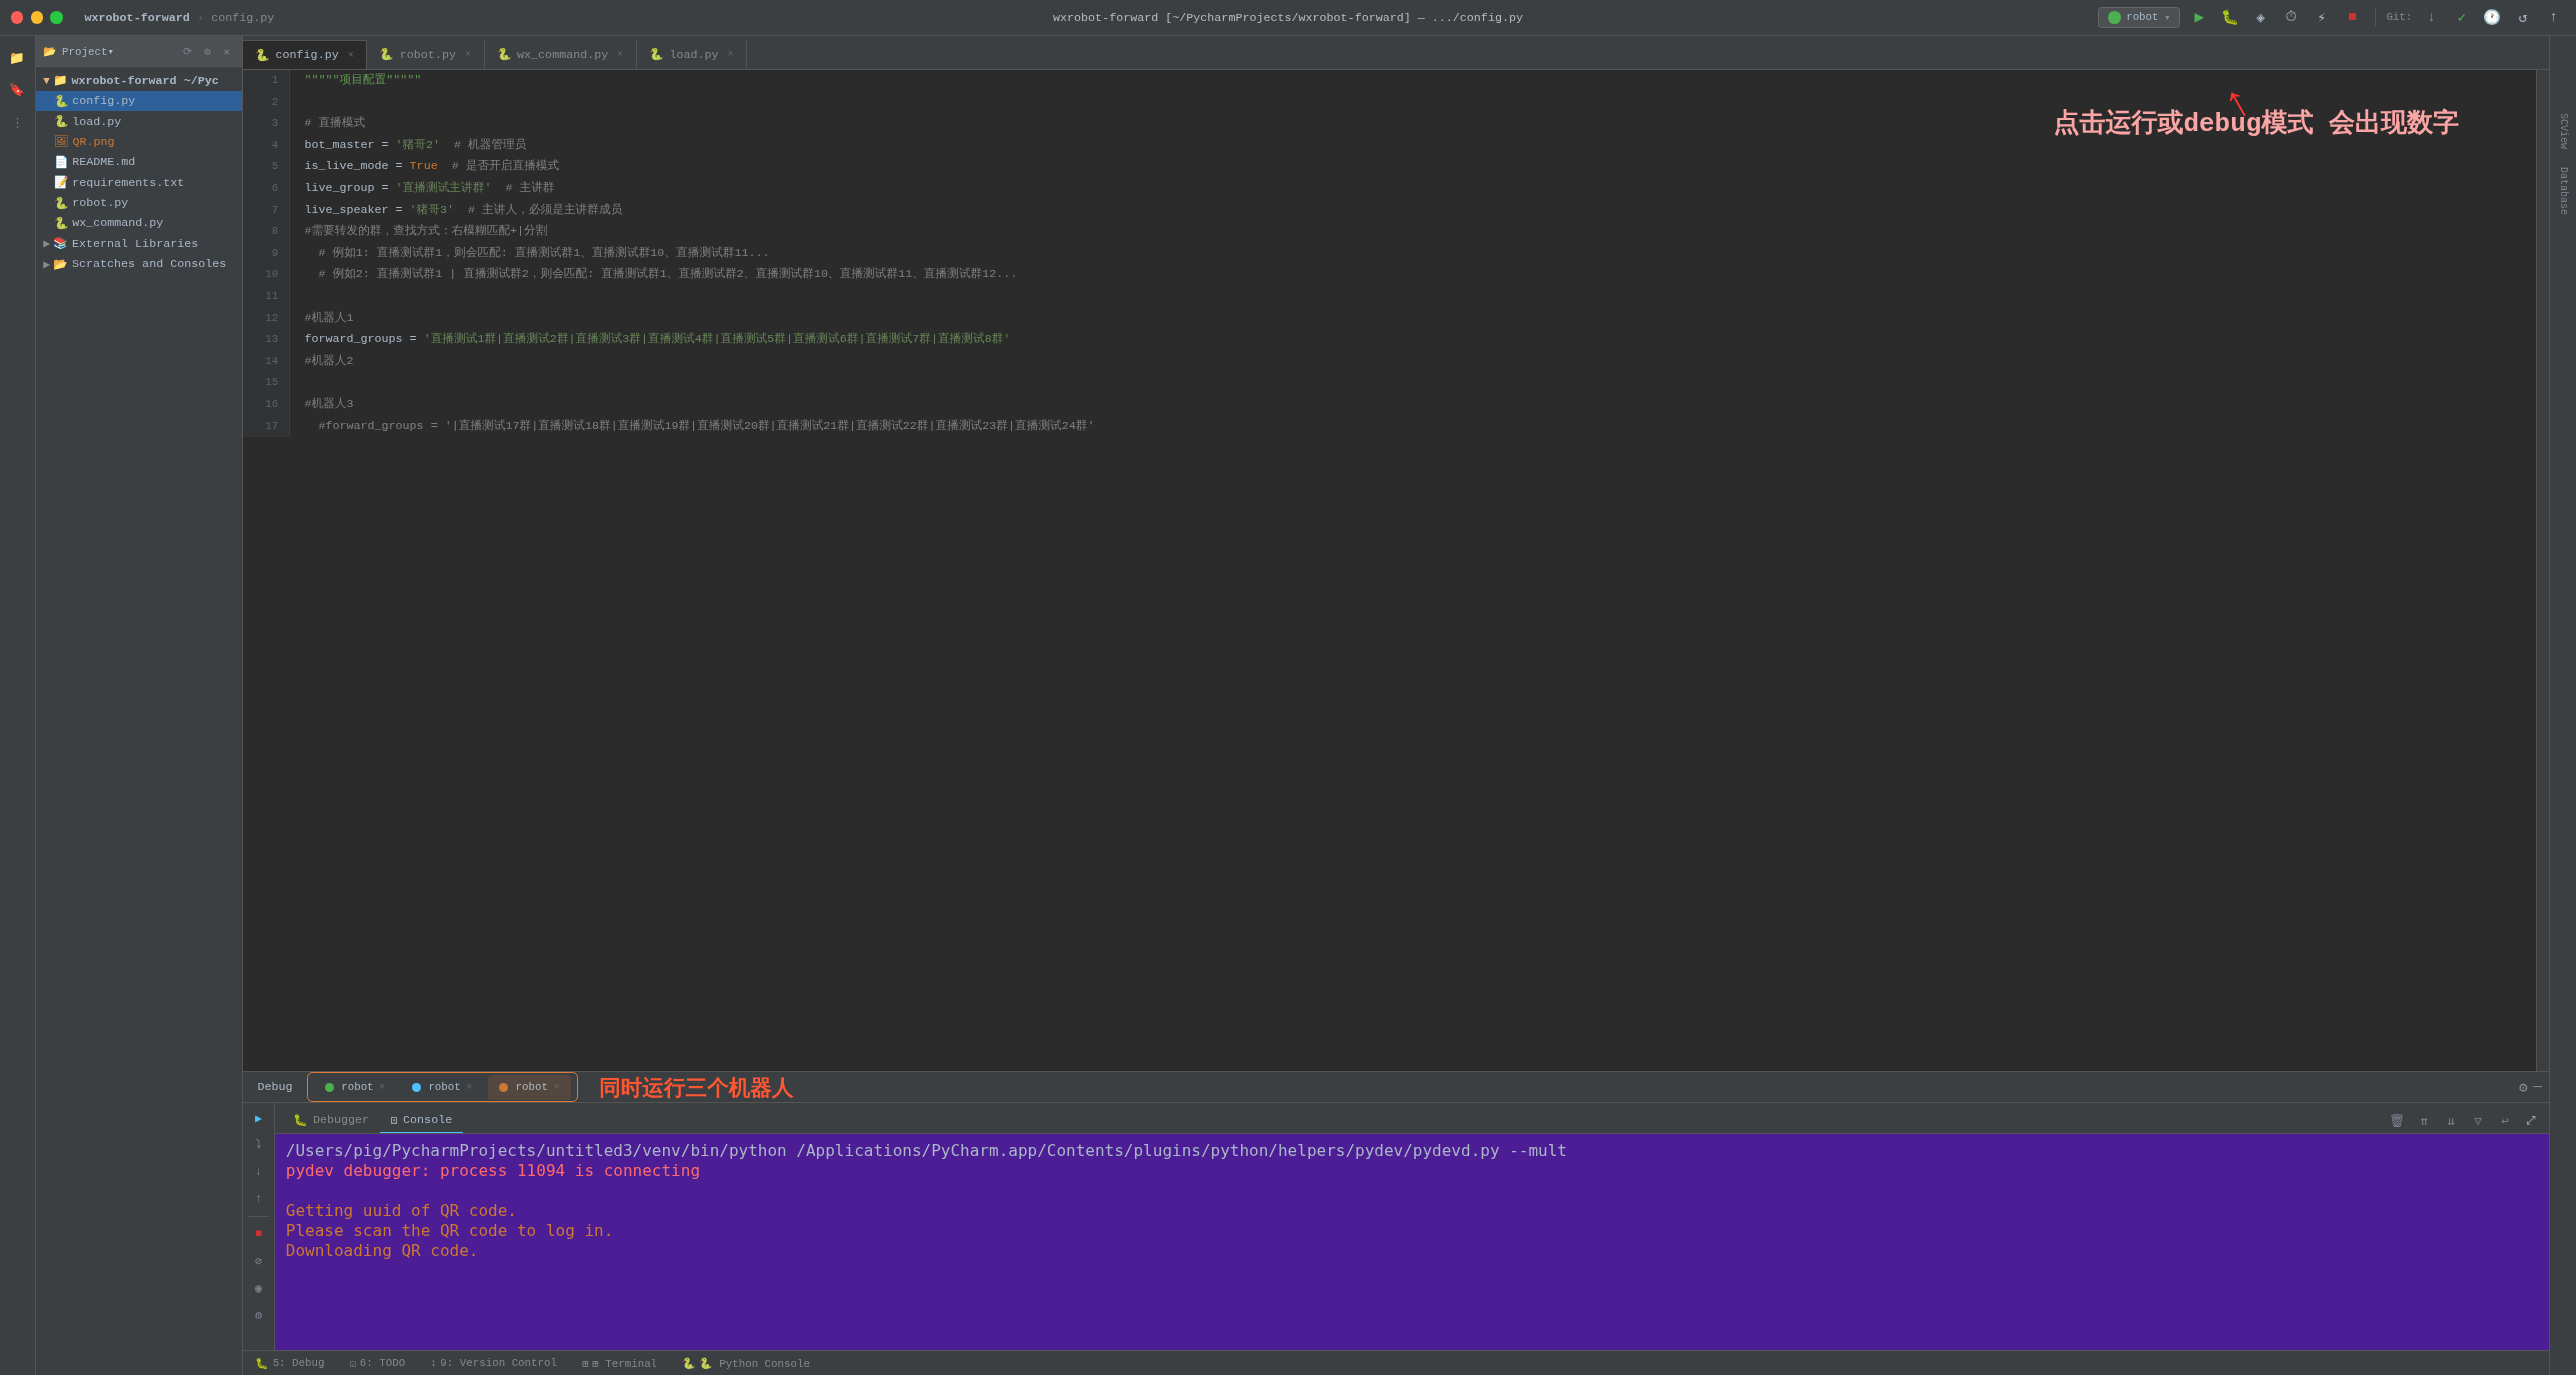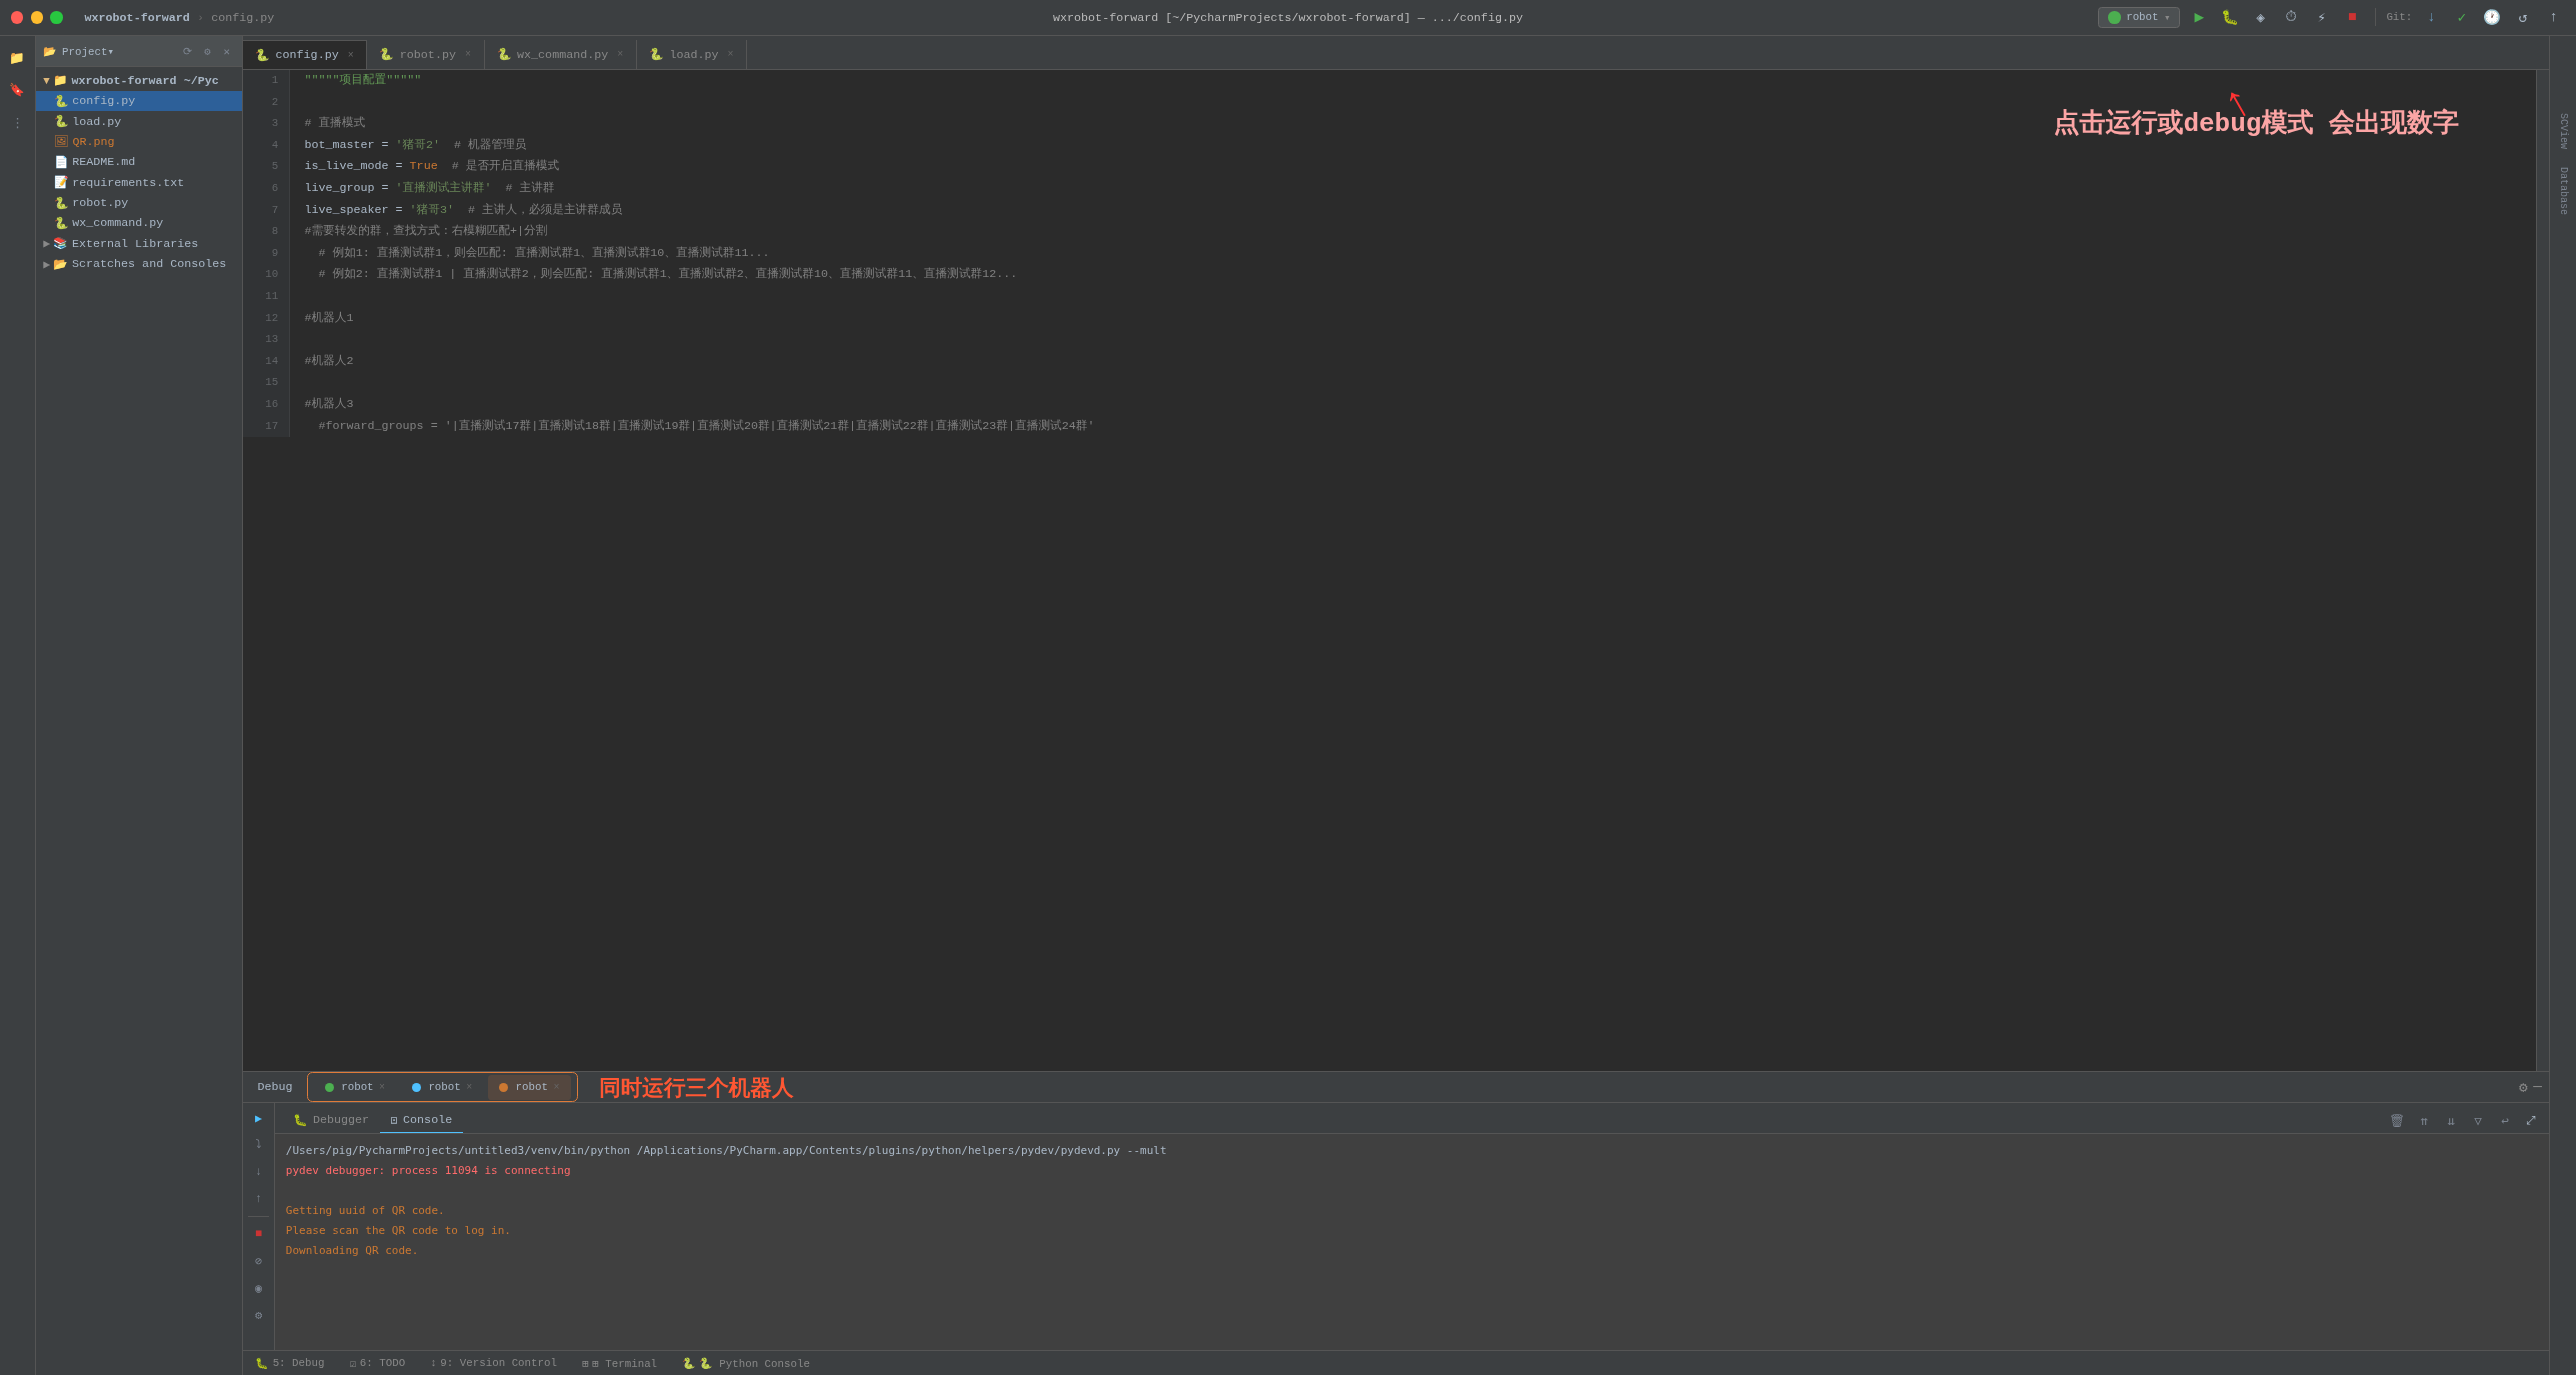--- a/index.html
+++ b/index.html
@@ -299,23 +299,23 @@
     .debug-subtab.active {
       color: #a9b7c6;
       border-bottom: 1.8px solid #4fc1ff;
     }
 
     
     .debug-output {
       flex: 1;
       overflow-y: auto;
       padding: 7.2px 10.8px;
-      font-size: 11px;
+      font-size: 16px;
       font-family: 'Menlo', 'Monaco', monospace;
-      background: #404040;
+      background: #4c1d95;
     }
     .debug-line { line-height: 20px; white-space: pre-wrap; }
     .debug-white { color: #a9b7c6; }
     .debug-red { color: #ff6b6b; }
     .debug-orange { color: #cc7832; }
     .debug-side-btn {
       width: 23.4px;
       height: 23.4px;
       display: flex;
       align-items: center;
@@ -600,20 +600,21 @@
             <div class="line-content"></div>
           </div>
 
           <div class="code-line">
             <div class="line-num">12</div>
             <div class="line-content"><span class="comment">#机器人1</span></div>
           </div>
 
           <div class="code-line">
             <div class="line-num">13</div>
+            <div class="line-content"><span class="var">forward_groups</span><span class="op"> = </span><span class="str">'直播测试1群|直播测试2群|直播测试3群|直播测试4群|直播测试5群|直播测试6群|直播测试7群|直播测试8群'</span></div>
           </div>
 
           <div class="code-line">
             <div class="line-num">14</div>
             <div class="line-content"><span class="comment">#机器人2</span></div>
           </div>
 
           <div class="code-line">
             <div class="line-num">15</div>
           </div>

